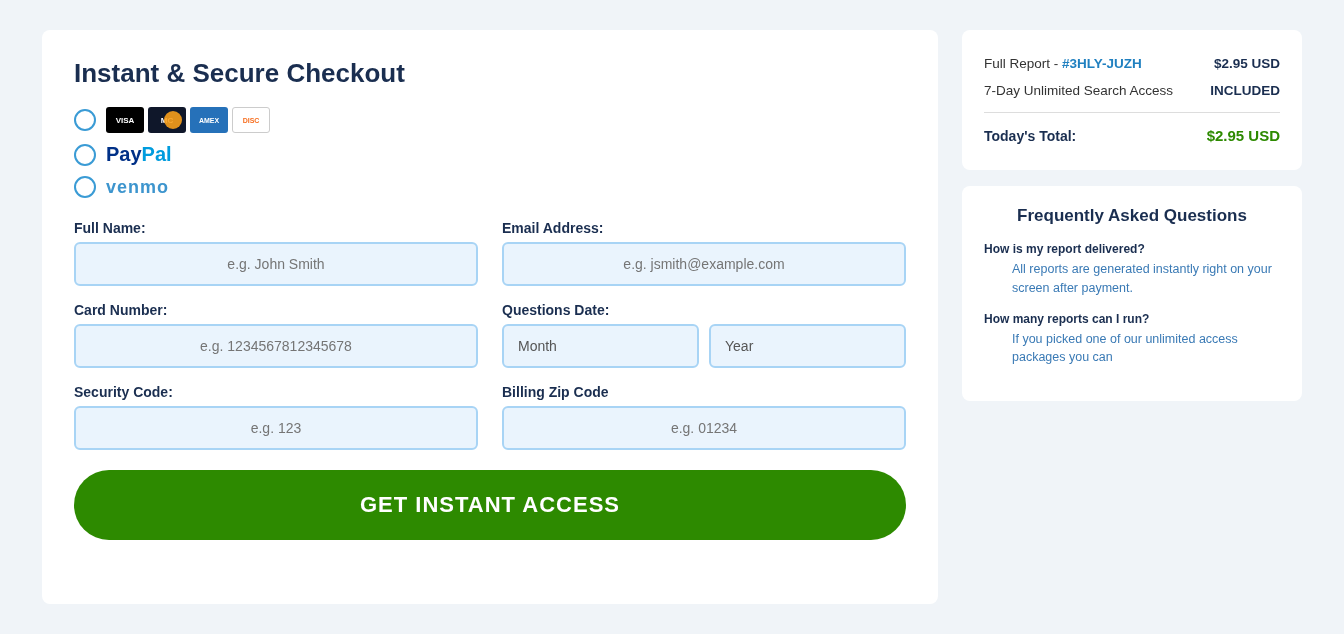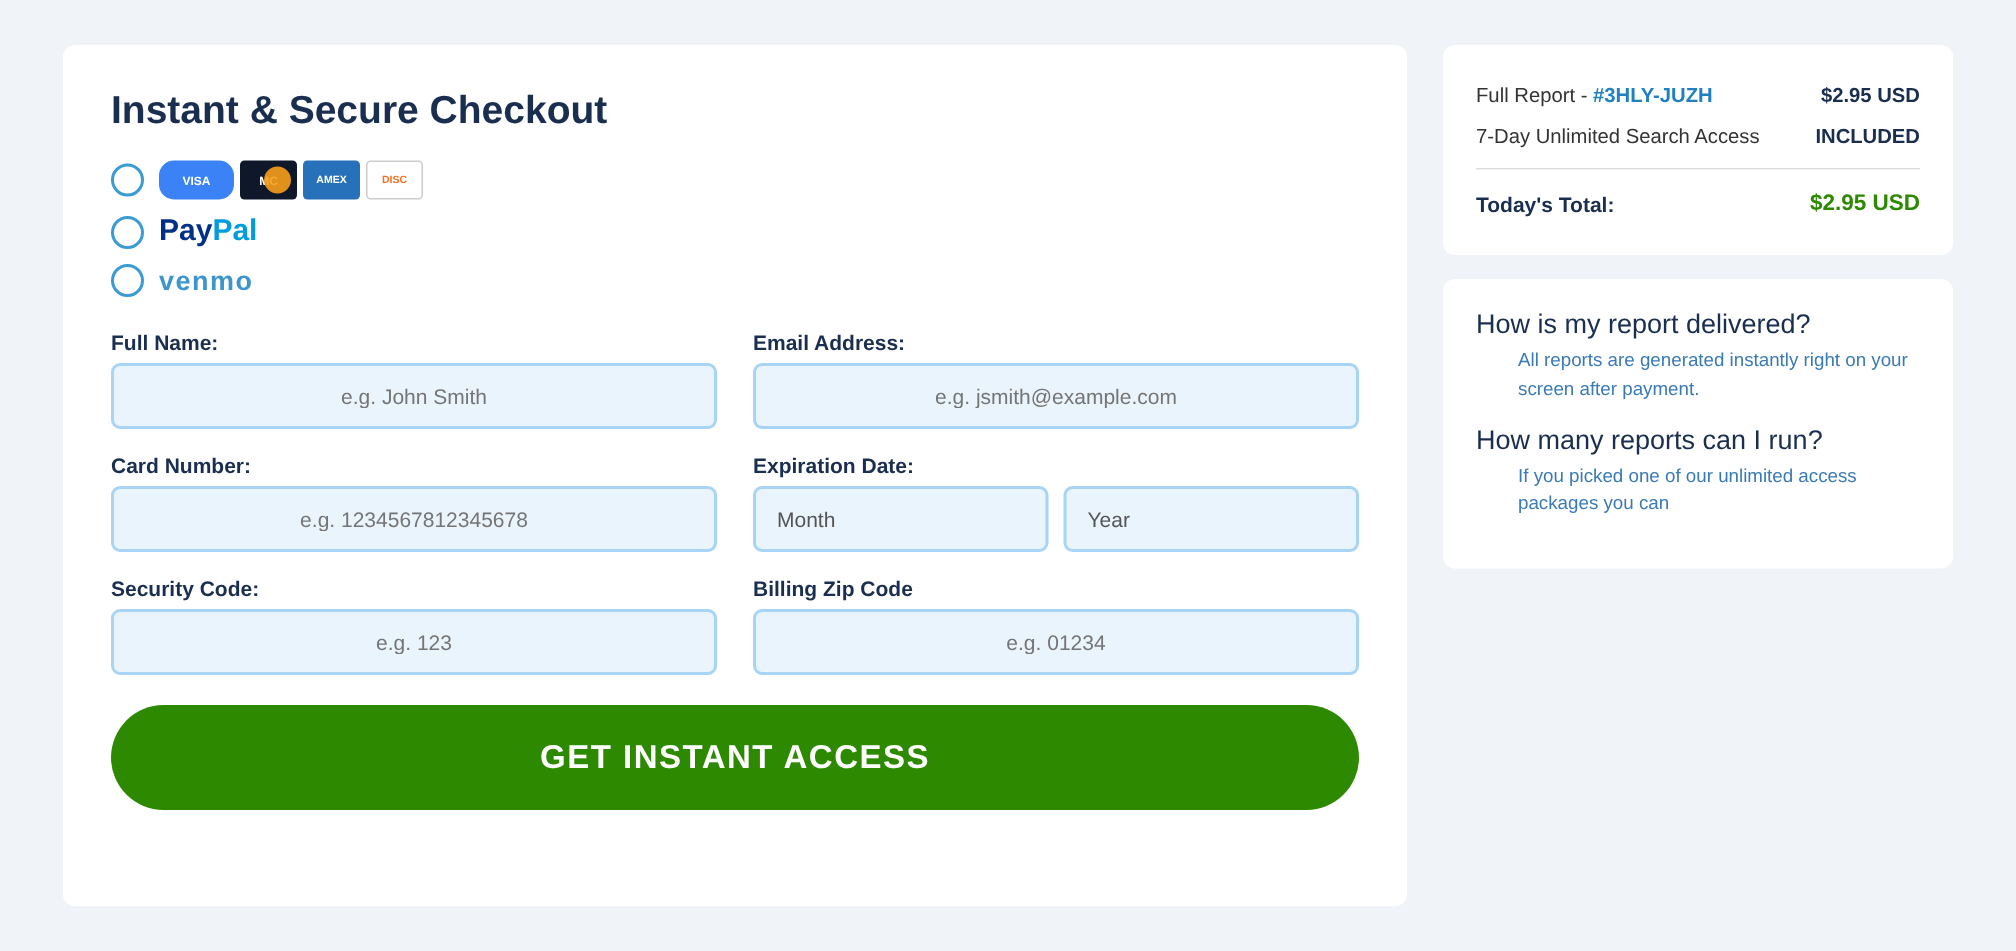--- a/index.html
+++ b/index.html
@@ -69,24 +69,23 @@
       height: 26px;
       border-radius: 3px;
       display: inline-flex;
       align-items: center;
       justify-content: center;
       font-size: 8px;
       font-weight: bold;
       padding: 0 4px;
     }
     .card-visa {
-      background: #3b82f6;
+      background: #000000;
       color: #fff;
-      width: 50px;
-      border-radius: 10px;
+      width: 38px;
     }
     .card-mc {
       background: #0f172a;
       color: #fff;
       width: 38px;
       position: relative;
       overflow: hidden;
     }
     .card-mc::after {
       content: '';
@@ -234,22 +233,22 @@
       font-size: 17px;
       font-weight: 800;
       color: #1a2e50;
       margin-bottom: 16px;
       text-align: center;
     }
     .faq-item {
       margin-bottom: 14px;
     }
     .faq-question {
-      font-size: 18px;
-      font-weight: 400;
+      font-size: 12px;
+      font-weight: 700;
       color: #1a2e50;
       margin-bottom: 4px;
     }
     .faq-answer {
       font-size: 12.5px;
       color: #3a7ab5;
       line-height: 1.5;
       margin-left: 28px;
     }
   </style>
@@ -297,21 +296,21 @@
         <label class="form-label">Email Address:</label>
         <input class="form-input" type="email" placeholder="e.g. jsmith@example.com" style="">
       </div>
 
       <div class="form-group">
         <label class="form-label">Card Number:</label>
         <input class="form-input" type="text" placeholder="e.g. 1234567812345678" style="">
       </div>
 
       <div class="form-group">
-        <label class="form-label">Expiration Date:</label>
+        <label class="form-label">Questions Date:</label>
         <div class="expiry-group">
           <select class="expiry-select">
             <option value="">Month</option>
             <option>01</option><option>02</option><option>03</option>
             <option>04</option><option>05</option><option>06</option>
             <option>07</option><option>08</option><option>09</option>
             <option>10</option><option>11</option><option>12</option>
           </select>
           <select class="expiry-select">
             <option value="">Year</option>
@@ -354,20 +353,21 @@
 
       <hr class="order-divider">
 
       <div class="order-line">
         <span class="order-total-label">Today's Total:</span>
         <span class="order-total-price">$2.95 USD</span>
       </div>
     </div>
 
     <div class="faq-panel">
+      <h3 class="faq-title">Frequently Asked Questions</h3>
 
       <div class="faq-item">
         <div class="faq-question">How is my report delivered?</div>
         <div class="faq-answer">All reports are generated instantly right on your screen after payment.</div>
       </div>
 
 
       <div class="faq-item">
         <div class="faq-question">How many reports can I run?</div>
         <div class="faq-answer">If you picked one of our unlimited access packages you can</div>

